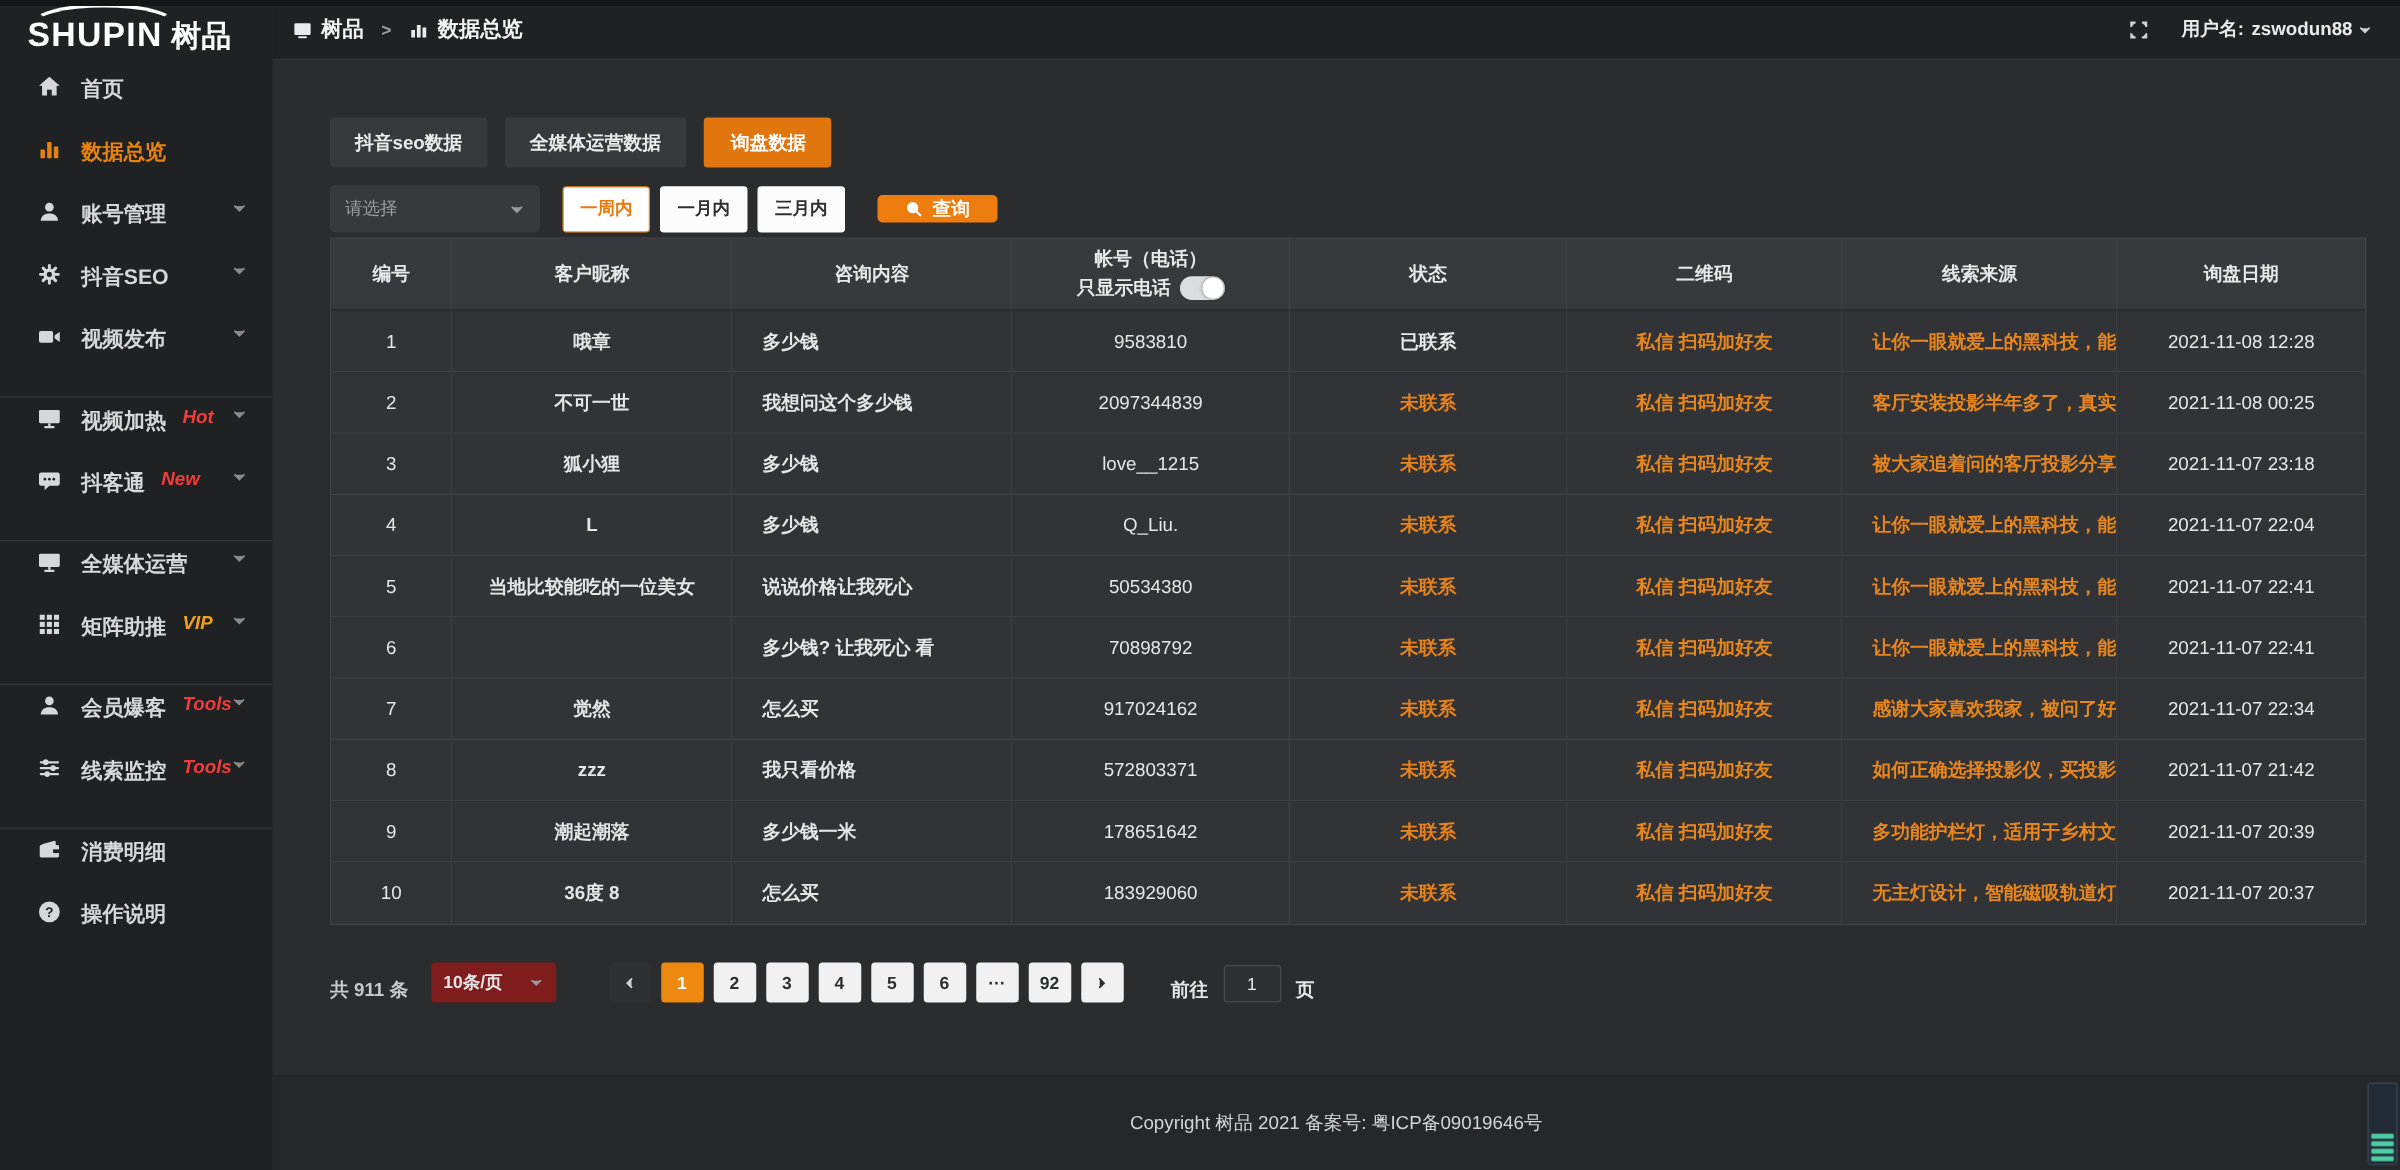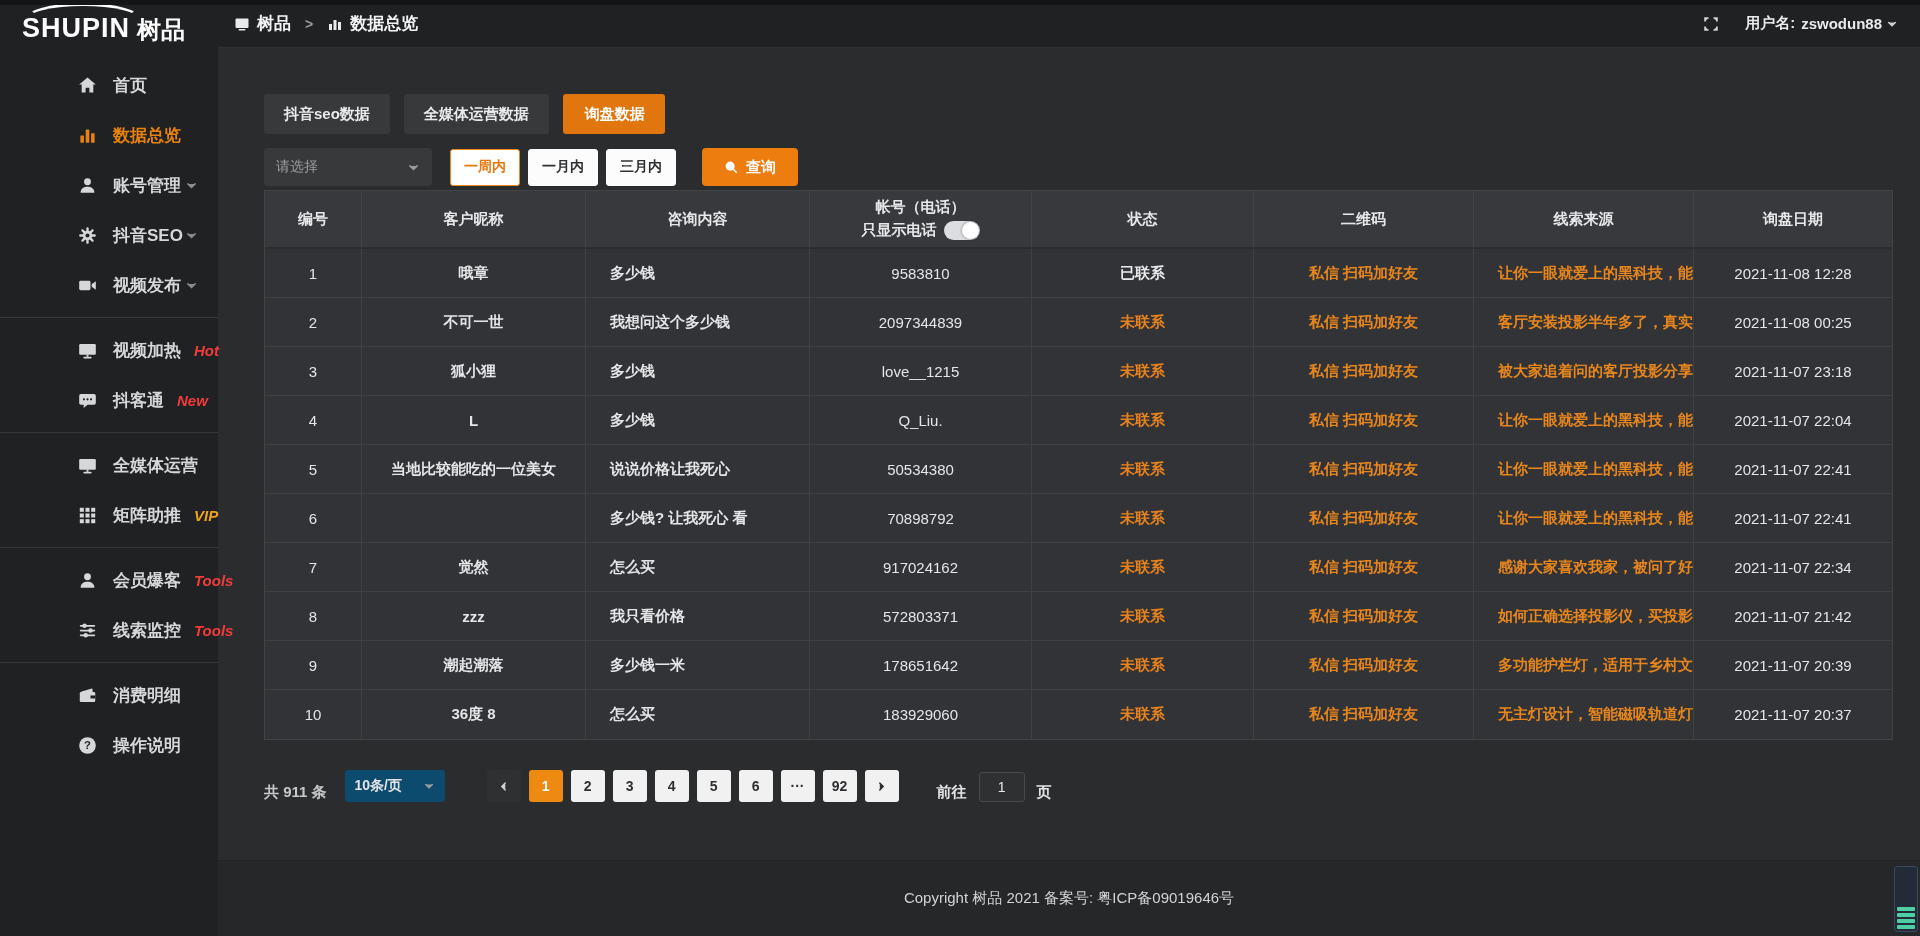--- a/index.html
+++ b/index.html
@@ -9,22 +9,22 @@
   .top-edge { position:fixed; top:0; left:0; right:0; height:5px; background:#141517; z-index:40; }
 
   
   .sidebar { width:218px; height:100%; background:#1f2123; flex:0 0 218px; }
   .logo { height:48px; position:relative; display:flex; align-items:flex-end; padding:0 0 6px 22px; }
   .logo-arc { position:absolute; top:3px; left:24px; width:118px; height:34px;
     border:3px solid transparent; border-top-color:#fdfdfd; border-radius:50%; }
   .logo-en { font-size:27px; font-weight:700; color:#fdfdfd; letter-spacing:1px; line-height:1; }
   .logo-cn { font-size:24px; font-weight:700; color:#fdfdfd; margin-left:7px; line-height:1; }
   .side-nav { padding-top:12px; }
-  .side-item { height:50px; display:flex; align-items:center; padding:0 20px 0 30px;
-    font-size:17px; font-weight:700; color:#d6d7d9; cursor:pointer;margin-left:48px; }
+  .side-item { height:50px; display:flex; align-items:flex-start; padding:0 20px 0 30px;
+    font-size:17px; font-weight:700; color:#d6d7d9; cursor:pointer; }
   .side-item.active { color:#e8820e; }
   .icon svg { width:100%; height:100%; fill:currentColor; display:block; }
   .s-icon { width:19px; height:19px; margin-right:16px; flex:0 0 19px; }
   .s-label { white-space:nowrap; }
   .s-badge { margin-left:13px; font-size:15px; font-style:italic; font-weight:700; }
   .s-badge.red { color:#f23c3c; }
   .s-badge.orange { color:#f0a21b; }
   .s-chev { margin-left:auto; width:13px; height:13px; color:#8a8b8e; }
   .side-divider { height:1px; background:#35373a; margin:7px 0; }
 
@@ -53,21 +53,21 @@
   
   .filter-row { margin-top:14px; display:flex; align-items:center; }
   .select { width:168px; height:38px; background:#37393b; border-radius:4px; display:flex;
     align-items:center; padding:0 12px; color:#9a9b9d; font-size:14px; cursor:pointer; }
   .select .sel-chev { margin-left:auto; width:13px; height:13px; color:#9a9b9d; }
   .range-group { display:flex; gap:8px; margin-left:18px; }
   .range { height:37px; padding:0 13px; background:#fcfcfd; border:1px solid #fcfcfd;
     border-radius:3px; font-size:14px; font-weight:700; color:#2f3032; cursor:pointer;
     font-family:inherit; }
   .range.active { color:#e8790f; border-color:#ee8a1c; background:#fff; }
-  .query-btn { margin-left:26px; height:38px; padding:0 22px; background:#ed7d0f; color:#fff;
+  .query-btn { margin-left:26px; height:22px; padding:0 22px; background:#ed7d0f; color:#fff;
     border:none; border-radius:4px; font-size:15px; font-weight:700; cursor:pointer;
     display:flex; align-items:center; gap:8px; font-family:inherit; }
   .q-icon { width:14px; height:14px; color:#fff; }
 
   
   .data-table { margin-top:4px; border:1px solid #424447; }
   .thead, .tr { display:grid; grid-template-columns:97px 224px 224px 222px 222px 220px 220px auto; }
   .th { background:#38393c; border-right:1px solid #424447; border-bottom:2px solid #2a2c2e;
     min-height:58px; display:flex; flex-direction:column; align-items:center; justify-content:center;
     color:#e6e7e9; font-size:15px; font-weight:700; }
@@ -86,21 +86,21 @@
   .c-content, .c-source { justify-content:flex-start; padding-left:24px; }
   .c-account { font-weight:400;text-align:center; }
   .c-status.pending { color:#e8821c; }
   .c-status.contacted { color:#e7e8ea; }
   .c-qr, .c-source { color:#e8861e; cursor:pointer; }
   .c-date { font-weight:400; }
 
   
   .pagination { margin-top:30px; display:flex; align-items:flex-end; }
   .total-label { color:#c7c8ca; font-size:15px; font-weight:700; }
-  .size-select { margin-left:18px; width:100px; height:32px; background:#0c4a6e; border-radius:3px;
+  .size-select { margin-left:18px; width:100px; height:32px; background:#7f1d1d; border-radius:3px;
     display:flex; align-items:center; padding:0 10px; color:#e3e4e6; font-size:14px;
     font-weight:700; cursor:pointer; }
   .size-select .sel-chev { margin-left:auto; width:12px; height:12px; color:#9a9b9d; }
   .page-nav, .page-btn { width:34px; height:32px; border:none; border-radius:3px; font-size:14px;
     font-weight:700; cursor:pointer; display:flex; align-items:center; justify-content:center;
     font-family:inherit; }
   .page-nav.prev { margin-left:42px; background:#2e3032; color:#d0d1d3; }
   .page-nav.next { background:#f1f1f2; color:#2e2f31; }
   .page-nav .icon, .nav-ic { width:11px; height:11px; }
   .page-list { display:flex; gap:8px; margin:0 8px 0 8px; }

